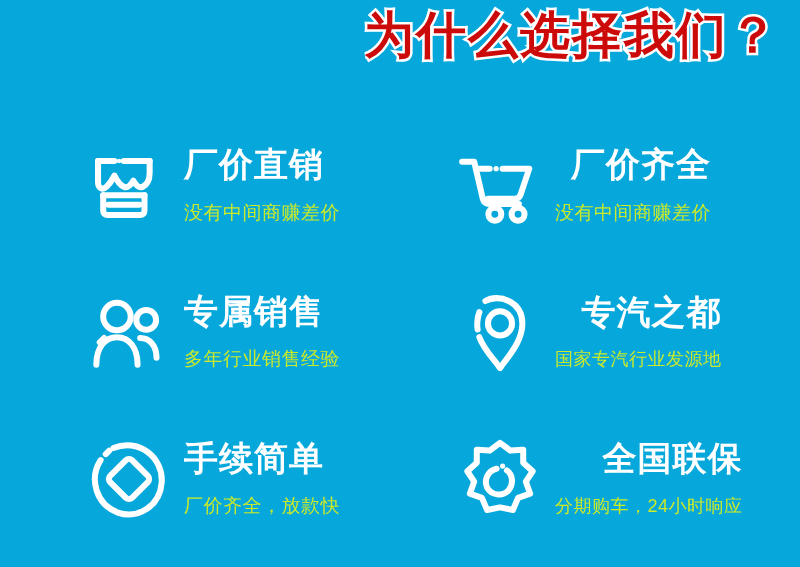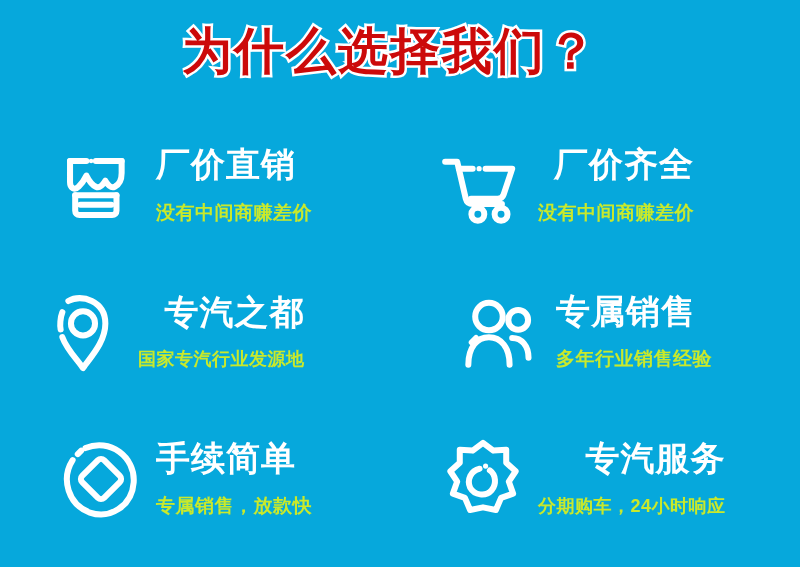--- a/index.html
+++ b/index.html
@@ -18,24 +18,24 @@
     position: relative;
     width: 800px;
     height: 567px;
     background: #06a8dc;
     box-sizing: border-box;
   }
 
   
   .title-wrap {
     position: absolute;
-    top: 24px;
+    top: 8px;
     left: 0;
     width: 780px;
-    text-align: center;
+    text-align: right;
   }
   .title {
     display: inline-block;
     font-size: 50px;
     font-weight: bold;
     line-height: 1.1;
     letter-spacing: 2px;
     color: #cc0a0a;
     -webkit-text-stroke: 5px #ffffff;
     paint-order: stroke fill;
@@ -45,22 +45,22 @@
   
   .grid {
     position: absolute;
     top: 112px;
     left: 0;
     width: 800px;
     height: 440px;
     display: grid;
     grid-template-columns: 380px 380px;
     grid-template-rows: 1fr 1fr 1fr;
-    column-gap: 20px;
-    padding: 0 0;
+    column-gap: 9px;
+    padding: 0 28px;
     box-sizing: border-box;
   }
 
   .feature {
     display: flex;
     flex-direction: row;
     align-items: center;
     padding-left: 58px;
     box-sizing: border-box;
   }
@@ -93,21 +93,21 @@
     color: #ffffff;
     font-size: 34px;
     font-weight: bold;
     line-height: 1.12;
     letter-spacing: 1px;
     white-space: nowrap;
   }
   .f-sub {
     color: #c9e92b;
     font-size: 19px;
-    font-weight: bold;
+    font-weight: normal;
     line-height: 1.3;
     letter-spacing: 0.5px;
     margin-top: 17px;
     white-space: nowrap;
   }
   .f-sub.narrow { font-size: 18px; }
 </style>
 </head>
 <body>
 
@@ -147,74 +147,74 @@
           <circle cx="44" cy="84" r="7.5"></circle>
           <circle cx="71" cy="84" r="7.5"></circle>
         </svg>
       </div>
       <div class="texts">
         <div class="f-title">厂价齐全</div>
         <div class="f-sub">没有中间商赚差价</div>
       </div>
     </div>
 
-    <div class="feature col-right">
-      <div class="icon-box">
-        <svg viewBox="0 0 100 100" fill="none" stroke="#ffffff" stroke-width="7" stroke-linecap="round" stroke-linejoin="round">
-          <path d="M33 14 C48 5 76 14 76 40 C76 62 58 80 50 92 C44 83 31 70 26 56"></path>
-          <path d="M24 47 C23 43 23.5 33 26 27"></path>
-          <circle cx="50" cy="40" r="14"></circle>
-        </svg>
-      </div>
-      <div class="texts">
-        <div class="f-title">专汽之都</div>
-        <div class="f-sub narrow">国家专汽行业发源地</div>
-      </div>
-    </div>
-
     <div class="feature col-left">
       <div class="icon-box">
         <svg viewBox="0 0 100 100" fill="none" stroke="#ffffff" stroke-width="7" stroke-linecap="round" stroke-linejoin="round">
           <circle cx="36" cy="32" r="16"></circle>
           <circle cx="70" cy="36" r="11.5"></circle>
           <path d="M12 88 C12 68 22 56 36 56 C50 56 60 68 60 88"></path>
           <path d="M63 57 C74 57 82 66 82 80"></path>
           <path d="M16 62 L21 57"></path>
         </svg>
       </div>
       <div class="texts">
         <div class="f-title">专属销售</div>
         <div class="f-sub">多年行业销售经验</div>
       </div>
     </div>
 
+    <div class="feature col-right">
+      <div class="icon-box">
+        <svg viewBox="0 0 100 100" fill="none" stroke="#ffffff" stroke-width="7" stroke-linecap="round" stroke-linejoin="round">
+          <path d="M33 14 C48 5 76 14 76 40 C76 62 58 80 50 92 C44 83 31 70 26 56"></path>
+          <path d="M24 47 C23 43 23.5 33 26 27"></path>
+          <circle cx="50" cy="40" r="14"></circle>
+        </svg>
+      </div>
+      <div class="texts">
+        <div class="f-title">专汽之都</div>
+        <div class="f-sub narrow">国家专汽行业发源地</div>
+      </div>
+    </div>
+
     <div class="feature col-left">
       <div class="icon-box">
         <svg viewBox="0 0 100 100" fill="none" stroke="#ffffff" stroke-width="7" stroke-linecap="round" stroke-linejoin="round">
           <path d="M32 14 C60 2 90 24 88 54 C86 82 60 97 37 89 C12 80 3 50 17 28"></path>
           <path d="M23 21 L27 17"></path>
           <rect x="32" y="32" width="36" height="36" rx="5" transform="rotate(45 50 50)"></rect>
         </svg>
       </div>
       <div class="texts">
         <div class="f-title">手续简单</div>
-        <div class="f-sub">专属销售，放款快</div>
+        <div class="f-sub">厂价齐全，放款快</div>
       </div>
     </div>
 
     <div class="feature col-right">
       <div class="icon-box">
         <svg viewBox="0 0 100 100" fill="none" stroke="#ffffff" stroke-width="7" stroke-linecap="round" stroke-linejoin="round">
           <path d="M50 8
                    L62 17 L77 16 L77 31 L88 41 L80 53 L85 67 L71 72 L65 86 L50 83
                    L35 86 L29 72 L15 67 L20 53 L12 41 L23 31 L23 16 L38 17 Z"></path>
           <path d="M58 40 C65 45 66 56 60 63 C53 71 40 69 35 60 C31 51 36 40 46 38"></path>
           <circle cx="53" cy="35" r="3" fill="#ffffff" stroke="none"></circle>
         </svg>
       </div>
       <div class="texts">
-        <div class="f-title">专汽服务</div>
+        <div class="f-title">全国联保</div>
         <div class="f-sub narrow">分期购车，24小时响应</div>
       </div>
     </div>
 
   </div>
 </div>
 
 </body></html>

